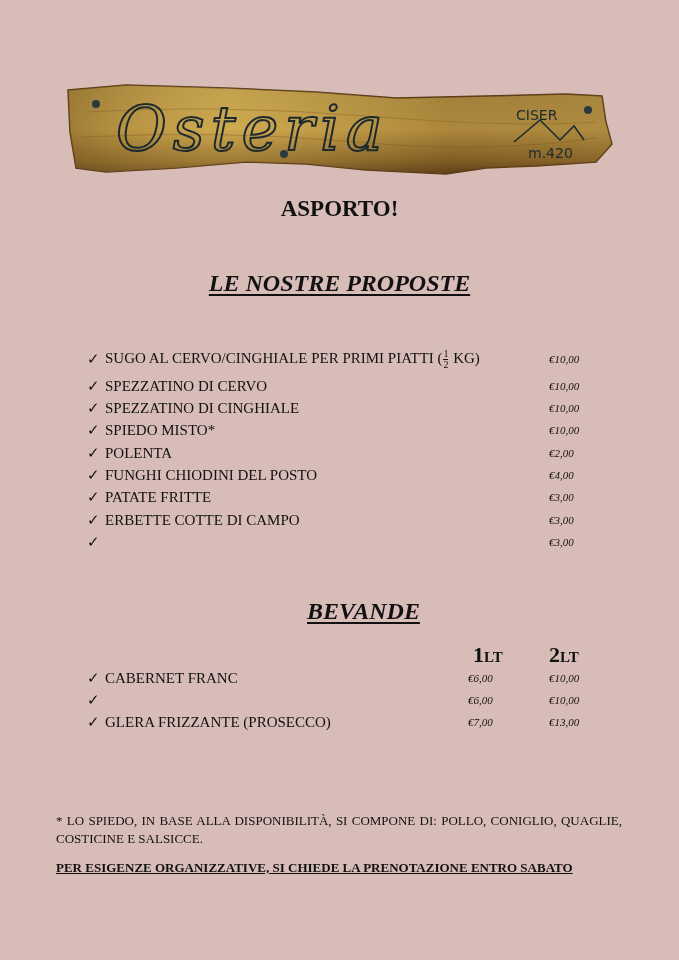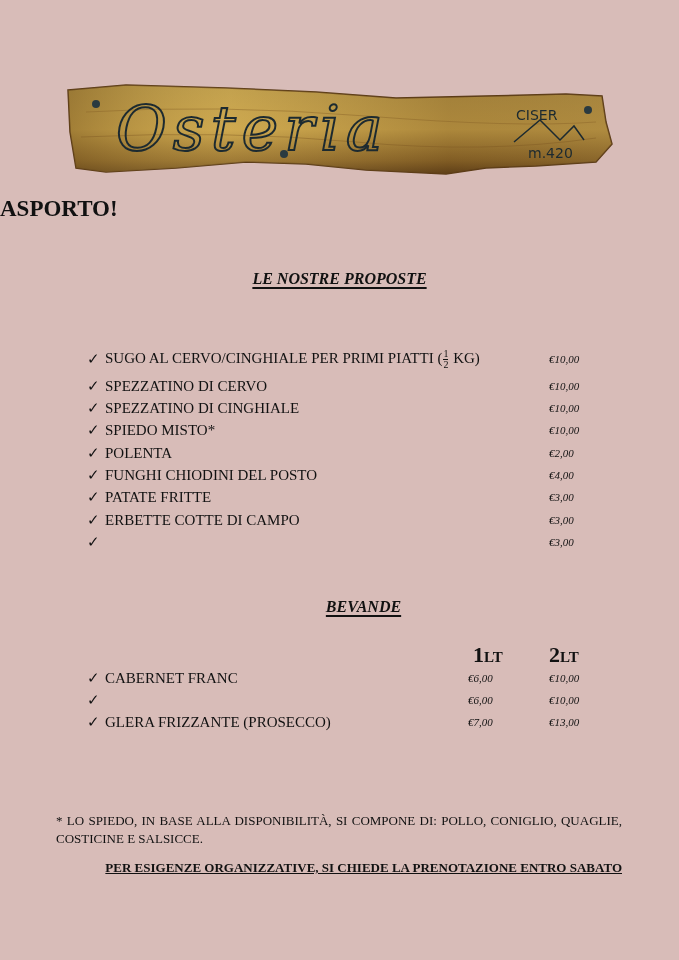--- a/index.html
+++ b/index.html
@@ -9,45 +9,45 @@
     font-family: "Liberation Serif", "DejaVu Serif", serif;
     color: #111;
     position: relative;
   }
   .sign {
     position: absolute; left: 66px; top: 82px; width: 548px; height: 94px;
   }
   .sign svg { width: 100%; height: 100%; display: block; }
   .title {
     position: absolute; left: 0; width: 679px; top: 196px;
-    font-weight: bold; font-size: 23px;
+    text-align: center; font-weight: bold; font-size: 23px;
   }
   .section-title {
     position: absolute; left: 0; width: 679px;
     text-align: center; font-weight: bold; font-style: italic;
-    font-size: 16px; text-decoration: underline; text-decoration-thickness: 2px;
+    font-size: 24px; text-decoration: underline; text-decoration-thickness: 2px;
     text-underline-offset: 3px;
   }
   .row {
     position: absolute; left: 87px; width: 530px; height: 22px;
     font-size: 15px; display: flex; align-items: center;
   }
   .check { width: 18px; font-size: 15px; display: inline-block; }
   .item-name { flex: 1; }
   .price { position: absolute; font-size: 11px; font-style: italic; }
   .pr { left: 462px; }
   .colhead { position: absolute; top: 634px; font-weight: bold; font-size: 22px; margin-top: 8px; }
   .colhead small { font-size: 15px; }
   .footnote {
     position: absolute; left: 56px; top: 812px; width: 566px;
     font-size: 13px; line-height: 18px; text-align: justify; text-align-last: left;
   }
   .notice {
     position: absolute; left: 56px; top: 860px; width: 566px;
-    font-size: 13px; line-height: 15px; text-align: right; font-weight: bold;
+    font-size: 13px; line-height: 15px; text-align: left; font-weight: bold;
     text-decoration: underline;
   }
   .frac { display: inline-flex; flex-direction: column; vertical-align: middle; font-size: 10px; line-height: 10px; text-align: center; margin: 0 1px; }
   .frac span:first-child { border-bottom: 1px solid #111; }
 </style>
 </head>
 <body>
 
 <div class="sign">
   <svg viewBox="0 0 548 94">

